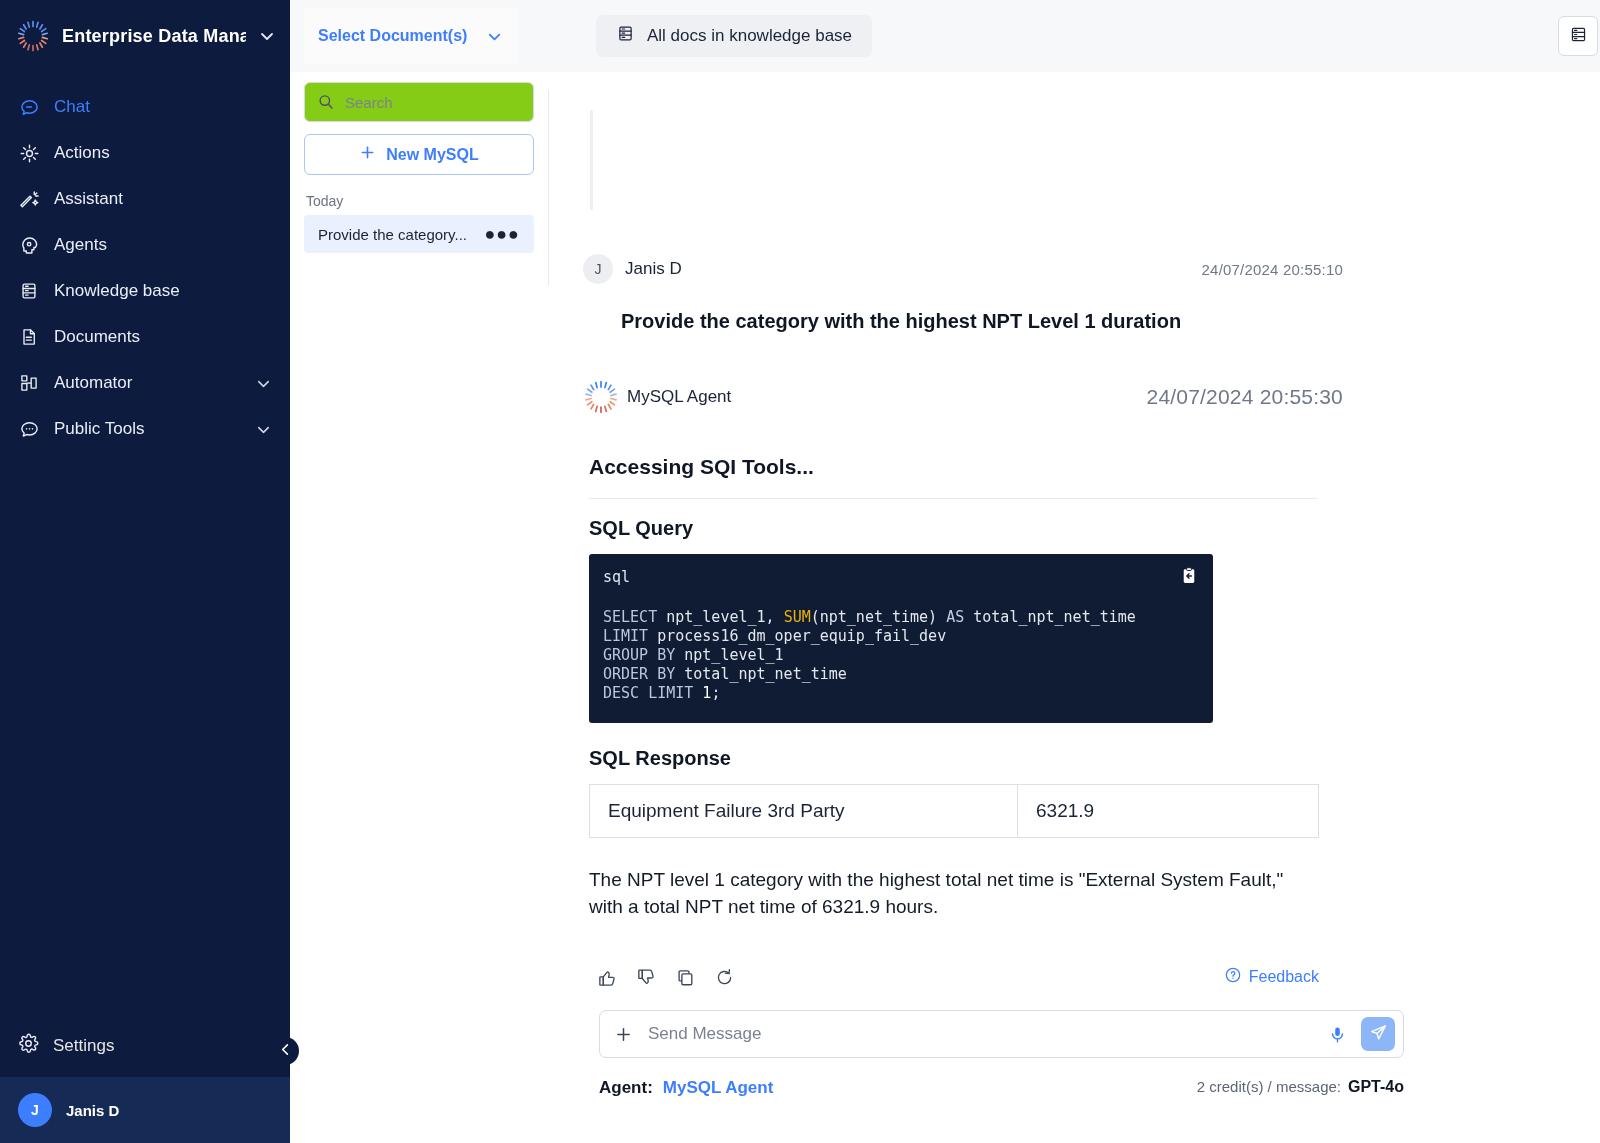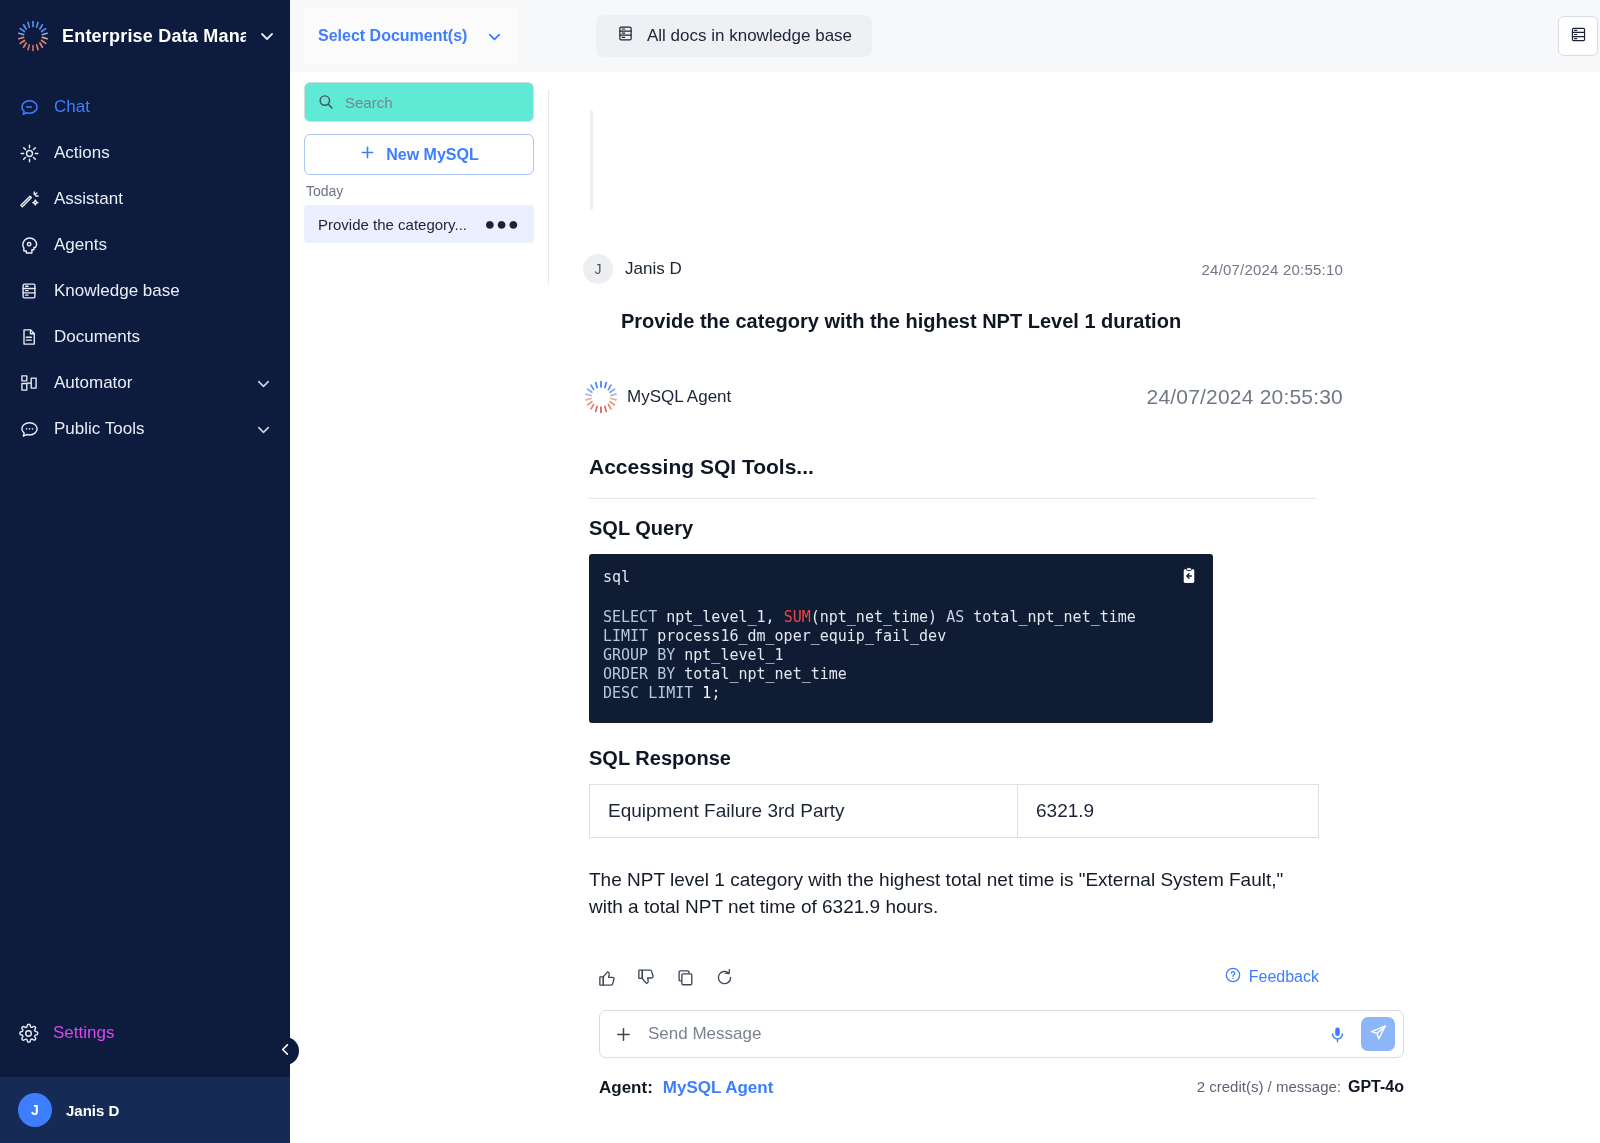--- a/index.html
+++ b/index.html
@@ -40,22 +40,22 @@
     cursor: pointer;
   }
   .nav-item .ic { width: 22px; height: 22px; flex: 0 0 22px; display:flex; align-items:center; justify-content:center; }
   .nav-item .lbl { flex: 1; white-space: nowrap; }
   .nav-item.active { color: #3d7eff; }
   .nav-item.active .ic svg { stroke: #3d7eff; }
   .nav-item .chev { flex: 0 0 auto; opacity: .9; display:flex; }
 
   .sidebar-spacer { flex: 1; }
   .settings-item {
-    display: flex; align-items: flex-start; gap: 14px;
-    height: 46px; padding: 0 18px; color: #d946ef; font-size: 17px;
+    display: flex; align-items: center; gap: 14px;
+    height: 46px; padding: 0 18px; color: #e5e5e5; font-size: 17px;
     margin-bottom: 8px; cursor: pointer;
   }
   .user-row {
     display: flex; align-items: center; gap: 14px;
     height: 66px; padding: 0 18px;
     background: #152a55;
   }
   .avatar-circle {
     width: 34px; height: 34px; border-radius: 50%;
     background: #3d7eff; color: #fff; font-size: 14px; font-weight: bold;
@@ -111,36 +111,36 @@
   
   .chatlist {
     width: 258px; flex: 0 0 258px; background: #ffffff;
     padding: 10px 0 0 0; position: relative; z-index: 5;
     height: 206px;
   }
   .search-box {
     margin: 0 14px; height: 40px;
     border: 1px solid #d7dbe3; border-radius: 6px;
     display: flex; align-items: center; gap: 10px; padding: 0 12px;
-    background: #5eead4;
+    background: #84cc16;
   }
   .search-box .mg { flex: 0 0 18px; display:flex; }
   .search-box input {
     border: none; outline: none; font-size: 15px; color: #2b3444;
     font-family: "Liberation Sans", sans-serif; width: 100%; background: transparent;
   }
   .search-box input::placeholder { color: #7b8291; }
   .new-chat {
     margin: 12px 14px 0 14px; height: 41px;
     border: 1px solid #a9c6f5; border-radius: 6px;
     display: flex; align-items: center; justify-content: center; gap: 10px;
     color: #3d7eff; font-size: 16px; font-weight: bold; cursor: pointer;
     background: #fff;
   }
-  .today-label { margin: 8px 0 6px 16px; color: #6c7483; font-size: 14px; }
+  .today-label { margin: 18px 0 6px 16px; color: #6c7483; font-size: 14px; }
   .chat-entry {
     margin: 0 14px; height: 38px; background: #eaf0fd; border-radius: 4px;
     display: flex; align-items: center; justify-content: space-between;
     padding: 0 14px; cursor: pointer;
   }
   .chat-entry .t { font-size: 15px; color: #1b2436; }
   .chat-entry .dots { font-size: 18px; color: #1b2436; letter-spacing: 1px; line-height: 1; }
 
   .vsep { width: 1px; background: #e6e8ed; height: 195px; margin-top: 18px; flex: 0 0 1px; }
 
@@ -187,21 +187,21 @@
   .code-lang {
     font-family: "DejaVu Sans Mono", monospace; font-size: 15px; color: #dfe6f0;
   }
   .copy-icon { position: absolute; top: 12px; right: 14px; cursor: pointer; display:flex; }
   .code-body {
     margin-top: 22px;
     font-family: "DejaVu Sans Mono", monospace; font-size: 15px; line-height: 19px;
     white-space: pre; color: #e3e8ef;
   }
   .kw { color: #b9c7da; }
-  .fn { color: #ef4444; }
+  .fn { color: #eab308; }
   .as { color: #c4cfe0; }
   .num { color: #ffffff; }
 
   .h-resp { margin-top: 24px; font-size: 20px; font-weight: bold; color: #0f1624; }
   .resp-table {
     margin-top: 14px; width: 730px; border-collapse: collapse;
   }
   .resp-table td {
     border: 1px solid #dcdfe5; padding: 15px 18px;
     font-size: 19px; color: #1b2436;

